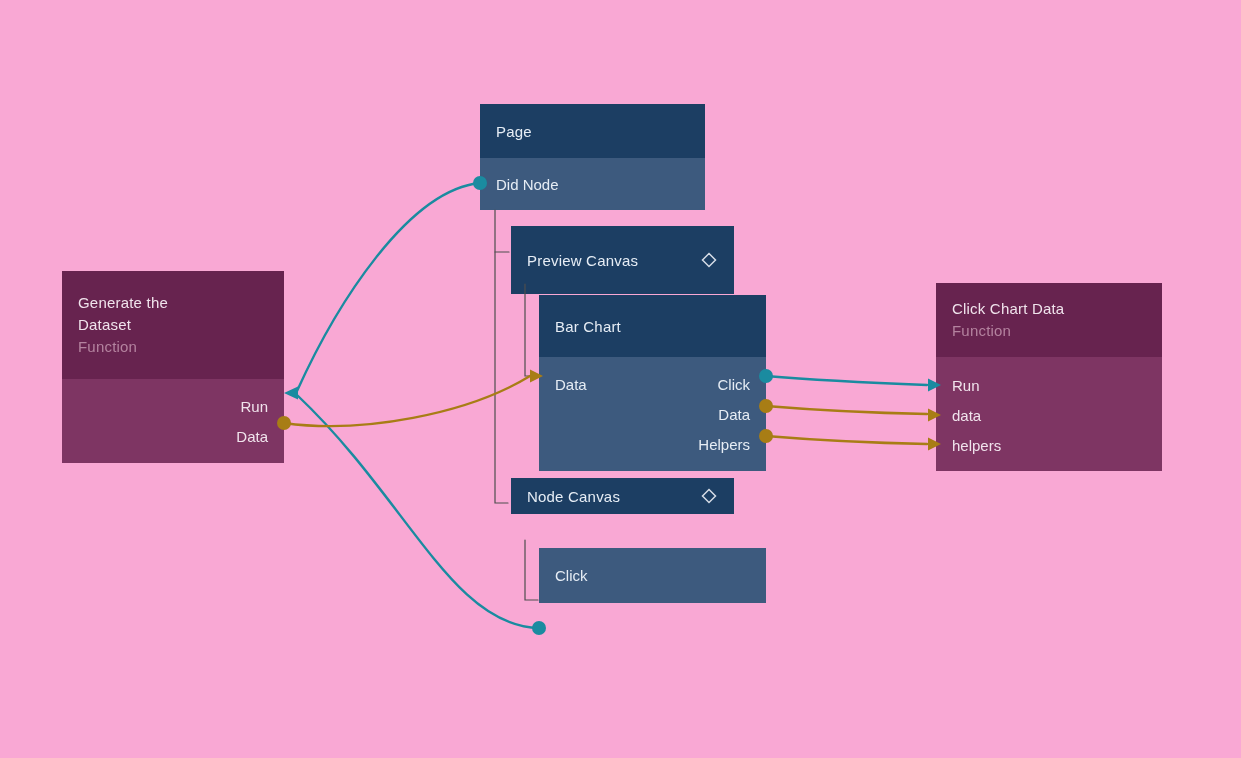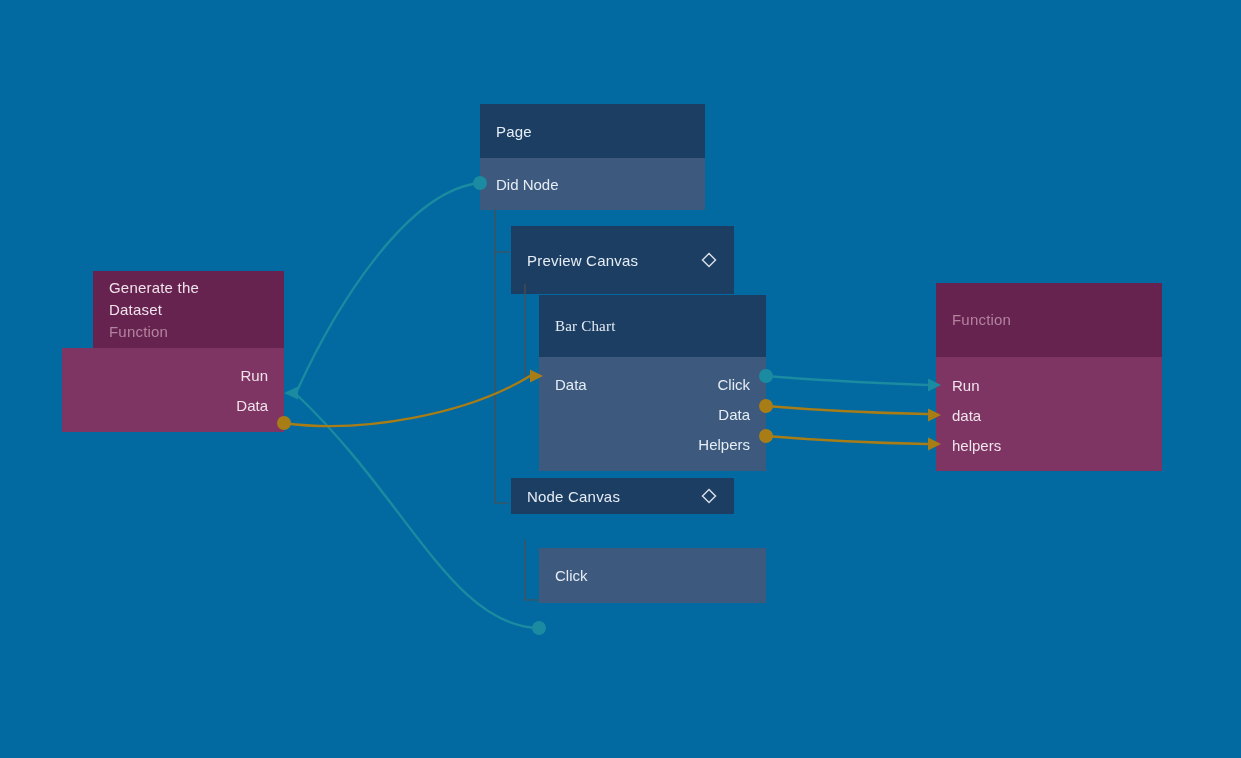--- a/index.html
+++ b/index.html
@@ -1,16 +1,16 @@
 <!DOCTYPE html>
 <html><head>
 <meta charset="utf-8">
 <style>
   html,body{margin:0;padding:0;background:#161616;width:1241px;height:758px;overflow:hidden;}
-  #canvas{position:relative;width:1241px;height:758px;background:#0369a1;
+  #canvas{position:relative;width:1241px;height:758px;background:#f9a8d4;
           font-family:"Liberation Sans",sans-serif;}
   #wires{position:absolute;left:0;top:0;z-index:5;pointer-events:none;}
   #wires path{fill:none;stroke-width:2.4px;stroke-linecap:round;}
   #wires path.tree{stroke:#4e4e4e;stroke-width:1.2px;}
   .w-teal{stroke:#1a8ba0;}
   .w-orange{stroke:#a87d15;}
   .dot-teal{fill:#1a8ba0;}
   .dot-orange{fill:#a87d15;}
   .arr-teal{fill:#1a8ba0;}
   .arr-orange{fill:#a87d15;}
@@ -86,21 +86,21 @@
   <div class="node blue" style="left:511px;top:226px;width:223px;">
     <div class="hdr" style="height:68px;">
       <span class="title">Preview Canvas</span>
       <svg class="diamond" width="18" height="18">
         <polygon points="9,2.5 15.5,9 9,15.5 2.5,9"></polygon>
       </svg>
     </div>
   </div>
 
   <div class="node blue" style="left:539px;top:295px;width:227px;">
-    <div class="hdr" style="height:62px;font-family:Liberation Serif, serif;">
+    <div class="hdr" style="height:62px;">
       <span class="title">Bar Chart</span>
     </div>
     <div class="body" style="height:114px;">
       <div class="prow left" style="top:12px;">
         <span>Data</span>
       </div>
       <div class="prow right" style="top:12px;">
         <span>Click</span>
       </div>
       <div class="prow right" style="top:42px;">
@@ -121,36 +121,37 @@
     </div>
   </div>
 
   <div class="node blue" style="left:539px;top:548px;width:227px;">
     <div class="band" style="height:55px;">
       <span class="plabel">Click</span>
     </div>
   </div>
 
   <div class="node purple" style="left:62px;top:271px;width:222px;">
-    <div class="hdr-col" style="height:77px;background:#67234f;margin-left:31px;">
+    <div class="hdr-col" style="height:108px;background:#67234f;">
       <span class="title wrap-title">Generate the Dataset</span>
       <span class="subtitle">Function</span>
     </div>
     <div class="body" style="height:84px;">
       <div class="prow right" style="top:12px;">
         <span>Run</span>
       </div>
       <div class="prow right" style="top:42px;">
         <span>Data</span>
       </div>
     </div>
   </div>
 
   <div class="node purple" style="left:936px;top:283px;width:226px;">
     <div class="hdr-col" style="height:74px;background:#67234f;">
+      <span class="title">Click Chart Data</span>
       <span class="subtitle">Function</span>
     </div>
     <div class="body" style="height:114px;">
       <div class="prow left" style="top:13px;">
         <span>Run</span>
       </div>
       <div class="prow left" style="top:43px;">
         <span>data</span>
       </div>
       <div class="prow left" style="top:73px;">

